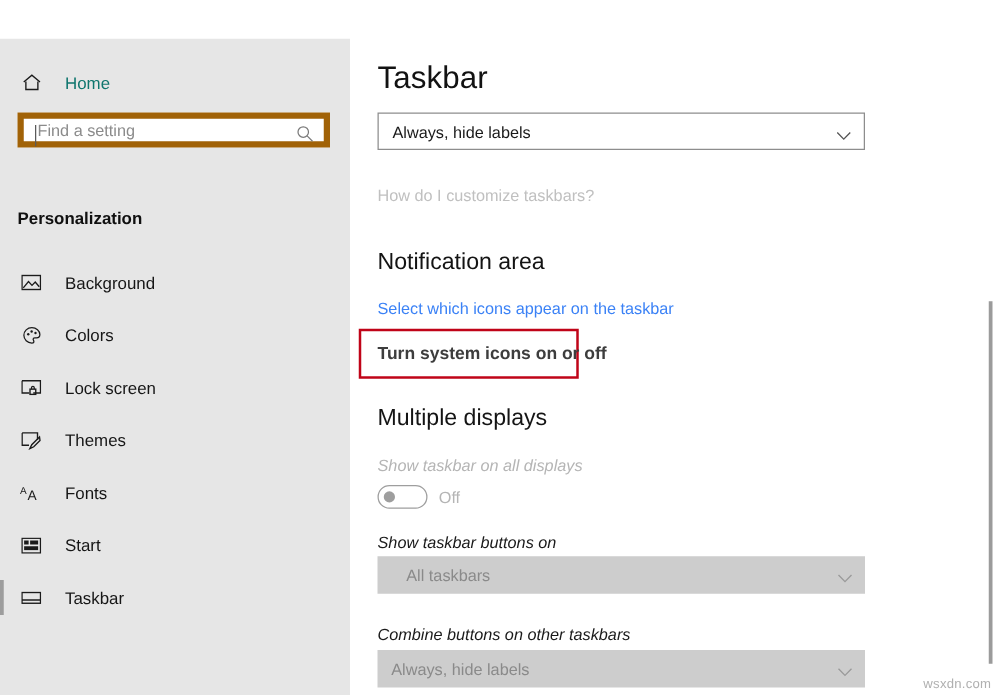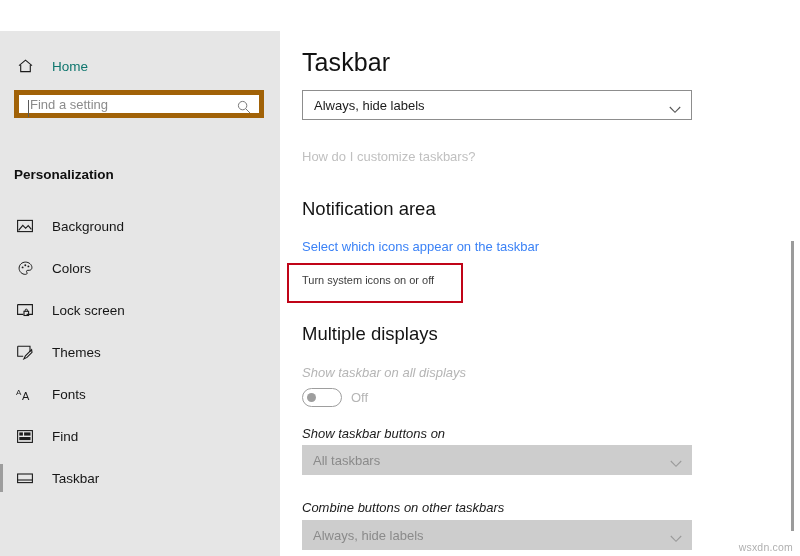--- a/index.html
+++ b/index.html
@@ -258,22 +258,23 @@
   }
 
   .highlight-box {
     position: absolute;
     box-sizing: border-box;
     border: 2px solid #c00418;
     background: transparent;
   }
   .highlight-text {
     position: absolute;
-    font-size: 11px;
+    font-size: 14px;
     color: #3d3d3d;
+    font-weight: bold;
   }
 
   .toggle {
     position: absolute;
     width: 40px;
     height: 19px;
     border: 1.5px solid #9e9e9e;
     border-radius: 10px;
     box-sizing: border-box;
     background: transparent;
@@ -409,21 +410,21 @@
 
       <div class="nav-item">
         <span class="nav-icon">
           <svg width="16" height="13" viewBox="0 0 16 13">
             <rect x="0.6" y="0.6" width="14.8" height="11.8" fill="none" stroke="currentColor" stroke-width="1.1"></rect>
             <rect x="2.3" y="2.4" width="3.6" height="3.2" fill="currentColor"></rect>
             <rect x="7.1" y="2.4" width="6.4" height="3.2" fill="currentColor"></rect>
             <rect x="2.3" y="7.0" width="11.2" height="3.1" fill="currentColor"></rect>
           </svg>
         </span>
-        <span class="nav-label">Find</span>
+        <span class="nav-label">Start</span>
       </div>
 
       <div class="nav-item">
         <span class="nav-sel"></span>
         <span class="nav-icon">
           <svg width="16" height="11" viewBox="0 0 16 11">
             <rect x="0.6" y="1.0" width="14.8" height="8.6" fill="none" stroke="currentColor" stroke-width="1.1"></rect>
             <line x1="0.6" y1="7.0" x2="15.4" y2="7.0" stroke="currentColor" stroke-width="1.1"></line>
           </svg>
         </span>
@@ -459,21 +460,21 @@
 
     <div class="field-label dim" style="top:334px; left:22px;">Show taskbar on all displays</div>
 
     <div class="toggle" style="top:357px; left:22px;">
       <span class="toggle-knob"></span>
     </div>
     <div class="toggle-state" style="top:359px; left:71px;">Off</div>
 
     <div class="field-label" style="top:395px; left:22px;">Show taskbar buttons on</div>
 
-    <div class="combo disabled" style="top:414px; left:22px; width:390px;">
+    <div class="combo disabled" style="top:414px; left:22px; width:390px;padding-left:12px;">
       <span class="combo-text">All taskbars</span>
       <span class="combo-chevron">
         <svg width="12" height="8" viewBox="0 0 12 8">
             <path d="M0.8 1 L6 6.3 L11.2 1" fill="none" stroke="currentColor" stroke-width="1.1"></path>
           </svg>
       </span>
     </div>
 
     <div class="field-label" style="top:469px; left:22px;">Combine buttons on other taskbars</div>
 

